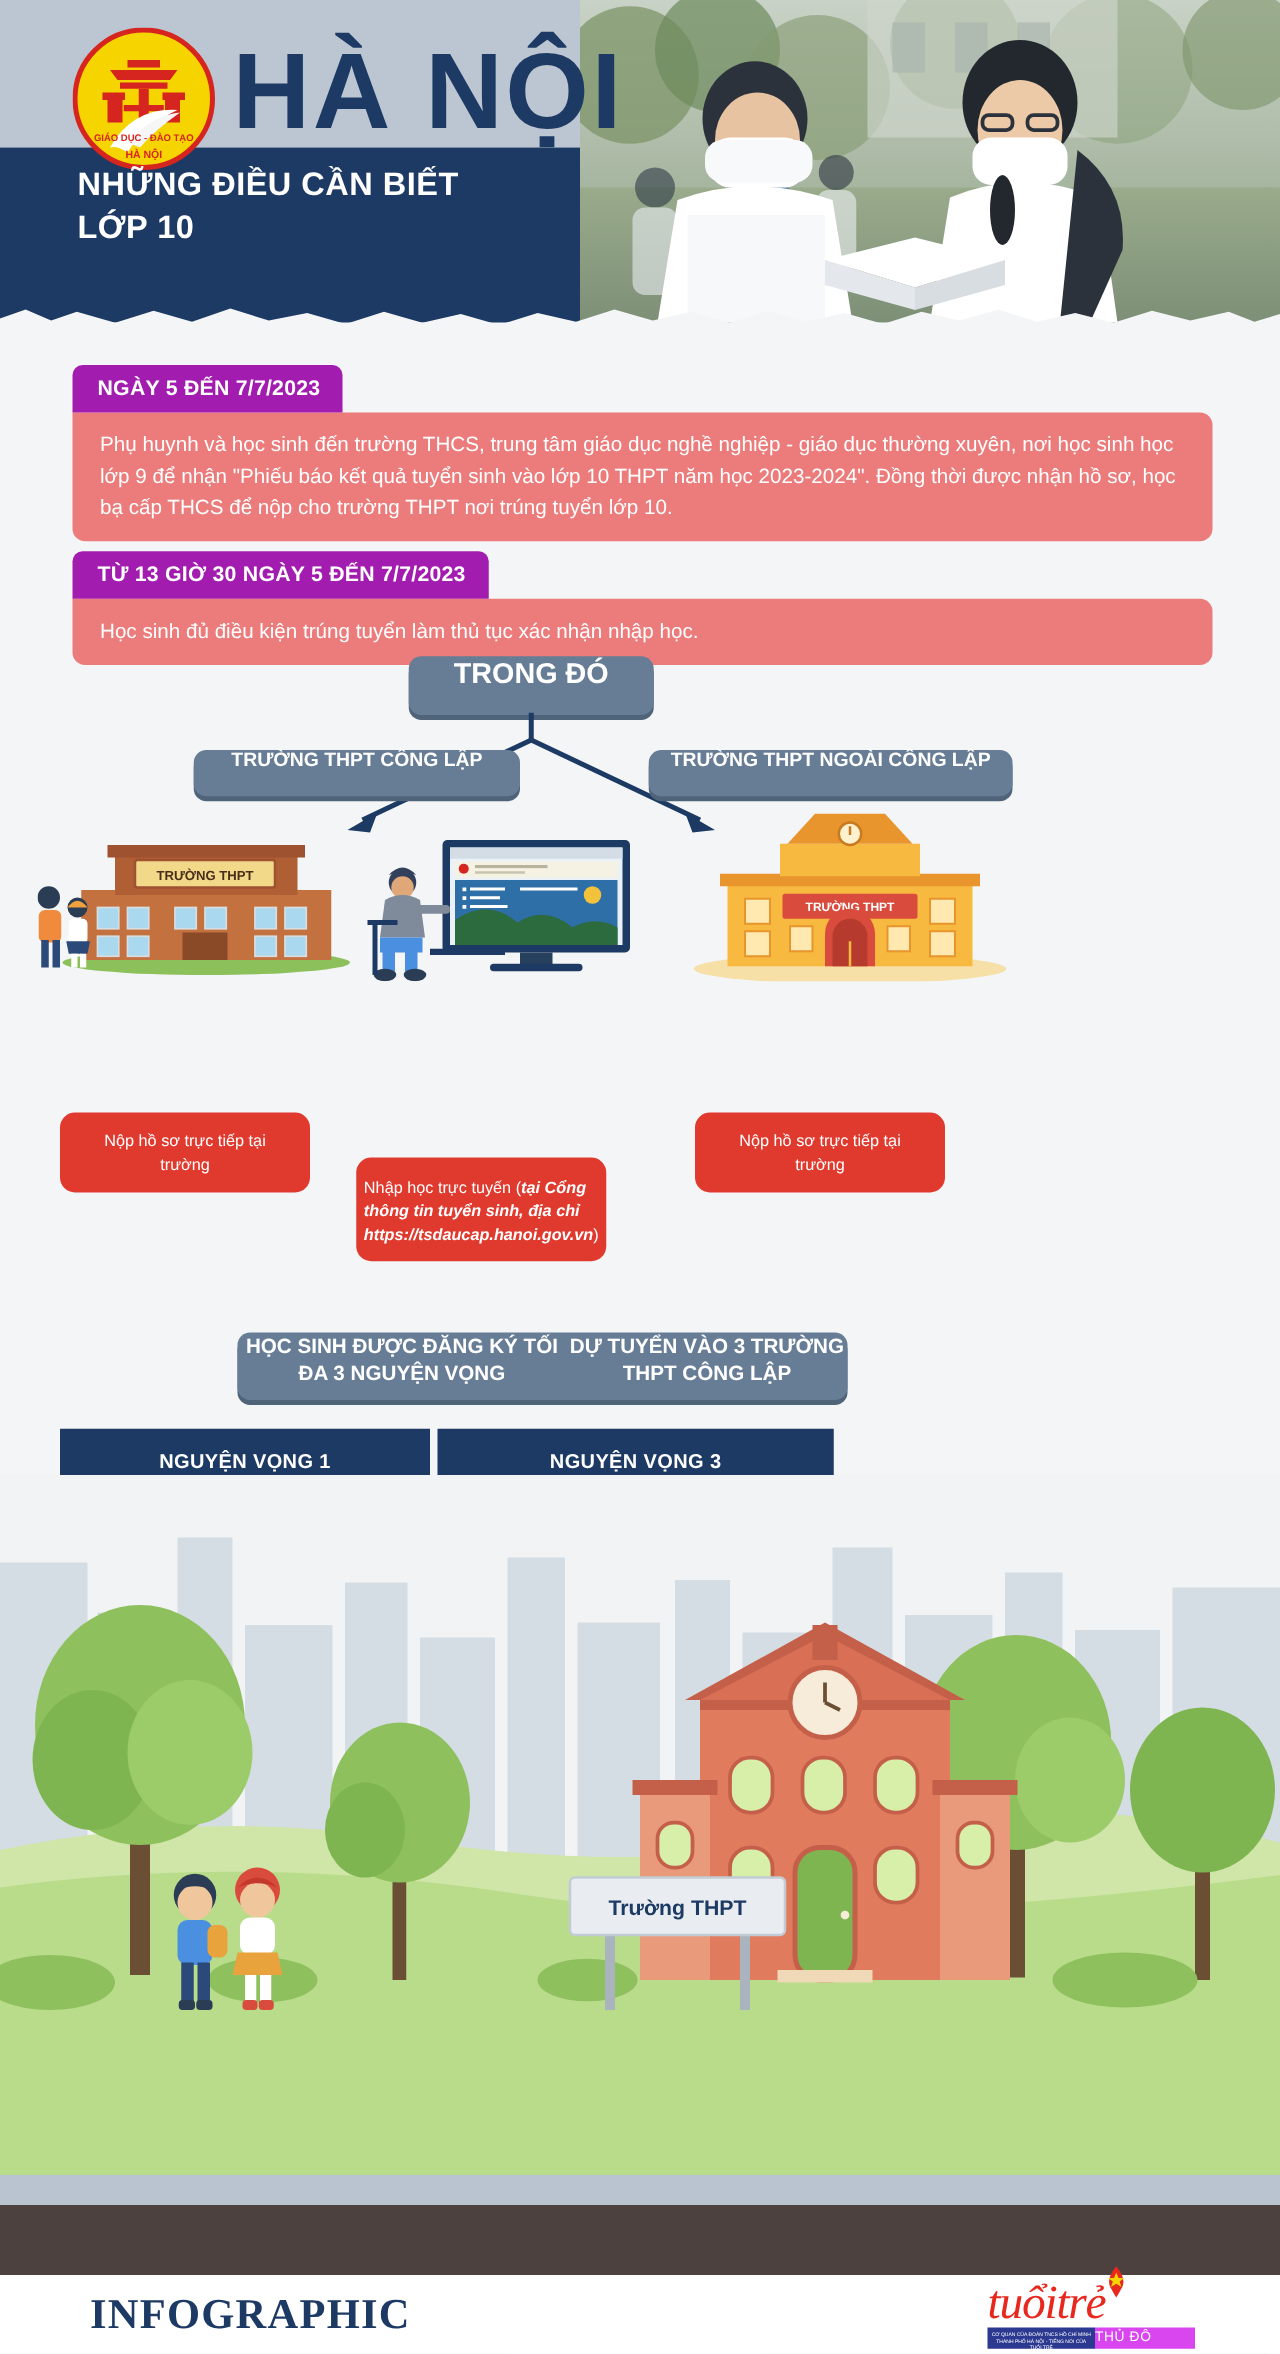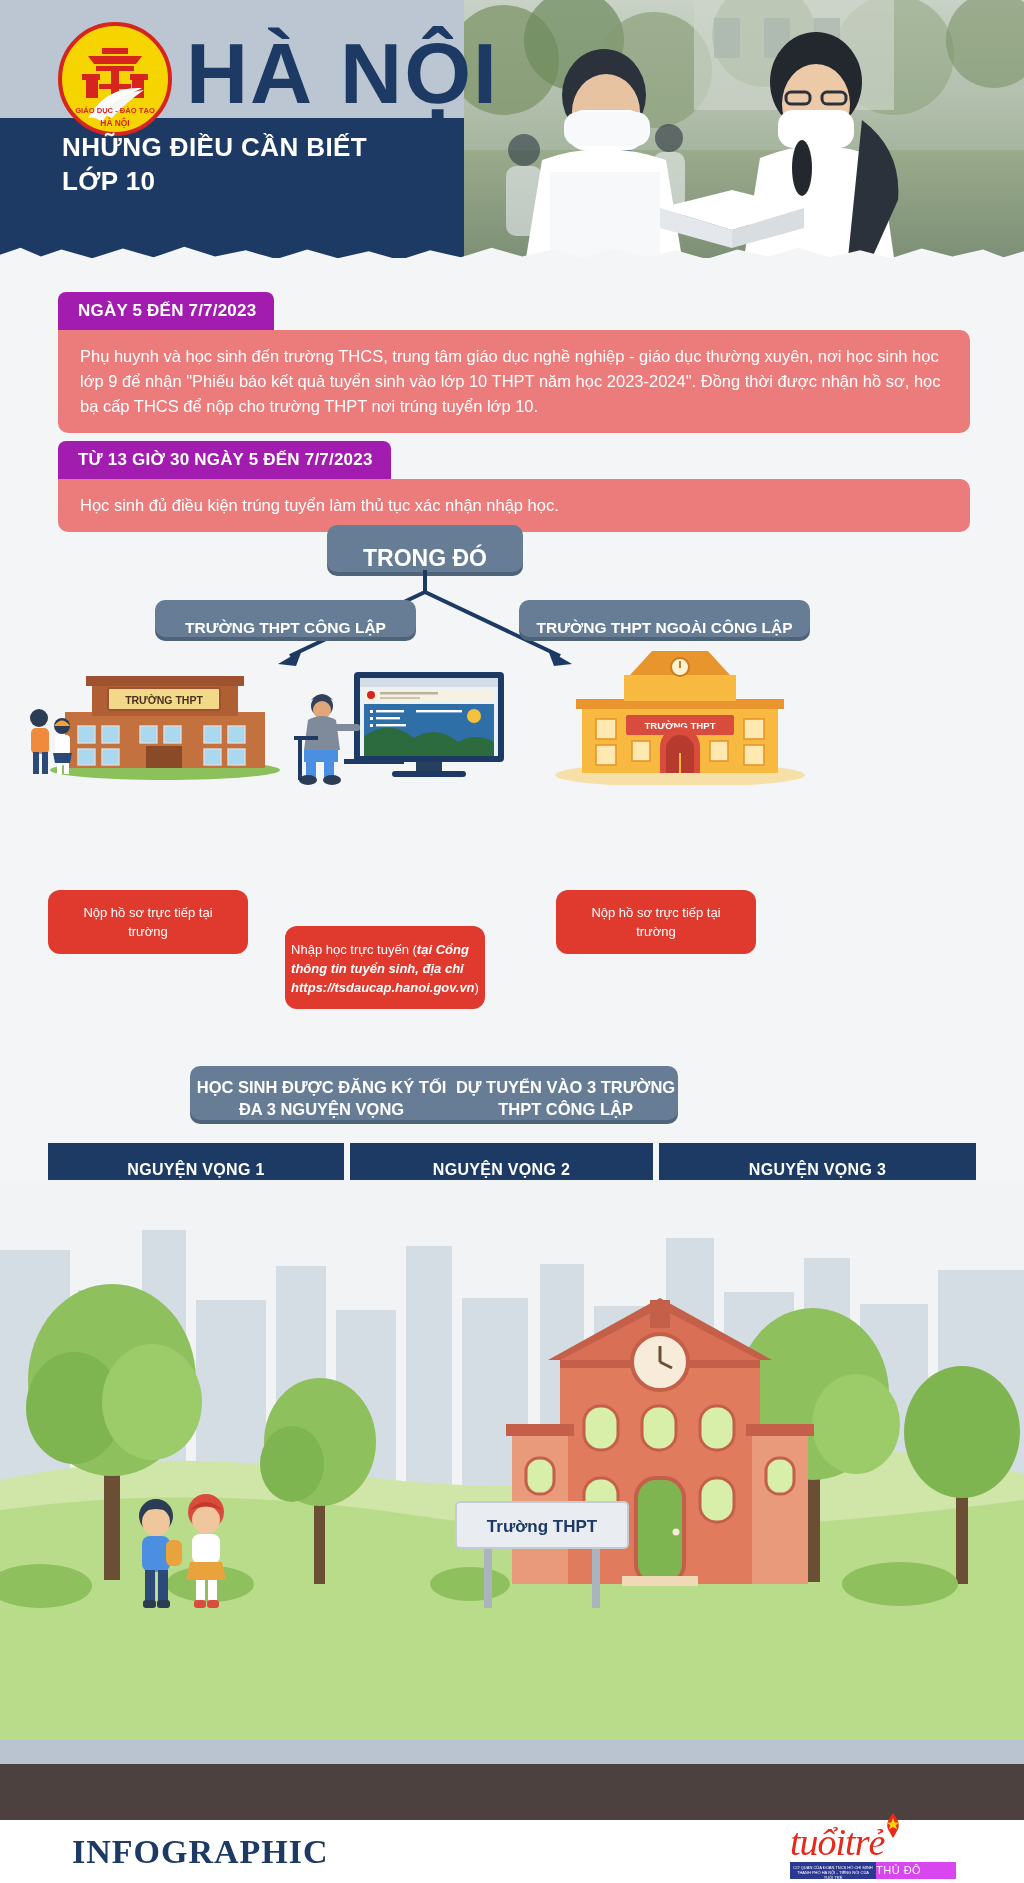--- a/index.html
+++ b/index.html
@@ -49,21 +49,21 @@
   .tag-body {
     background:#ec7b7b; color:#fff; font-size:16.5px; line-height:25px;
     padding:14px 22px 14px 22px; border-radius:0 10px 10px 10px;
   }
 
   
   .pill {
     background:#677d96; color:#fff; font-weight:bold;
     border-radius:10px; text-align:center;
     box-shadow:0 4px 0 #4f6379;
-    display:flex; align-items:flex-end; justify-content:center;
+    display:flex; align-items:flex-start; justify-content:center;
   }
 
   
   .caption-box {
     position:absolute; background:#e0392e; color:#fff; border-radius:12px;
     font-size:13px; line-height:19px; padding:14px 16px; text-align:center;
     display:flex; align-items:center; justify-content:center;
   }
   .caption-box.left-align { text-align:left; }
 
@@ -372,21 +372,20 @@
   </div>
 
   <div class="pill" style="position:absolute; left:190px; top:1066px; width:488px; height:54px; font-size:16.5px; line-height:22px; flex-direction:row;">
     <span>HỌC SINH  ĐƯỢC ĐĂNG KÝ TỐI ĐA 3 NGUYỆN VỌNG</span>
     <span>DỰ TUYỂN VÀO 3 TRƯỜNG THPT CÔNG LẬP</span>
   </div>
 
   <div class="tbl">
     <div class="tbl-row">
       <div class="th" style="width:296px;">NGUYỆN VỌNG 1</div>
-      <div class="th" style="width:303px;">NGUYỆN VỌNG 2</div>
       <div class="th" style="width:317px;">NGUYỆN VỌNG 3</div>
     </div>
     <div class="tbl-row" style="margin-top:5px;">
       <div class="td empty" style="width:296px;">
         <span class="dash-line"></span>
       </div>
       <div class="td" style="width:303px;">Cao hơn điểm chuẩn trúng tuyển nguyện vọng 1 của trường ít nhất 1,0 điểm</div>
       <div class="td" style="width:317px;">Cao hơn điểm chuẩn trúng tuyển nguyện vọng 1 của trường ít nhất 2,0 điểm</div>
     </div>
   </div>

